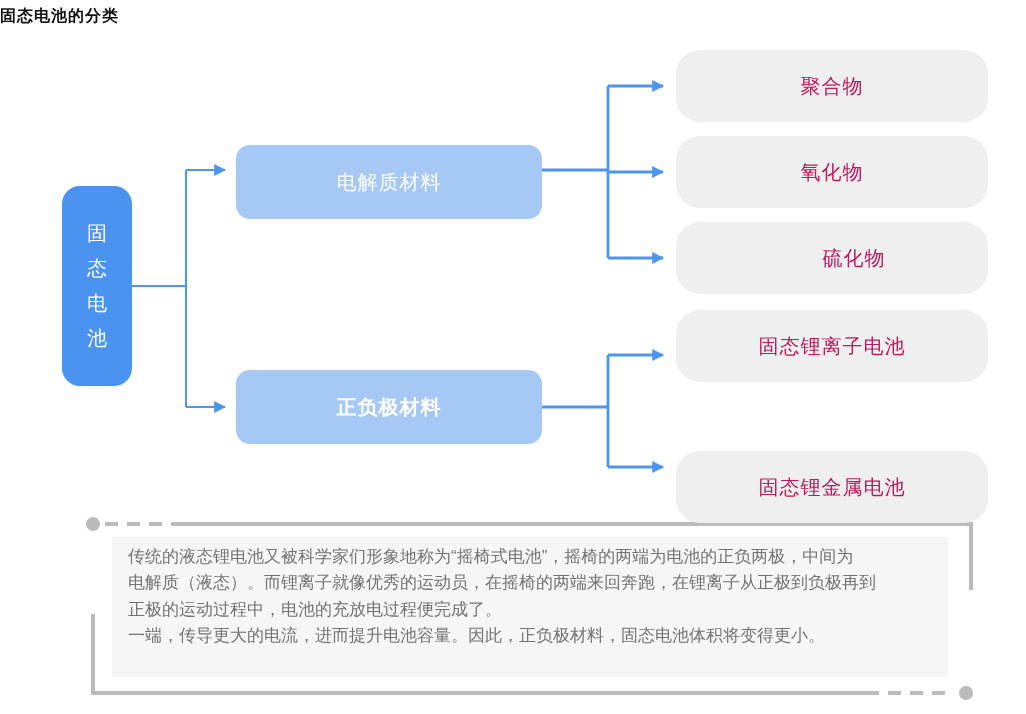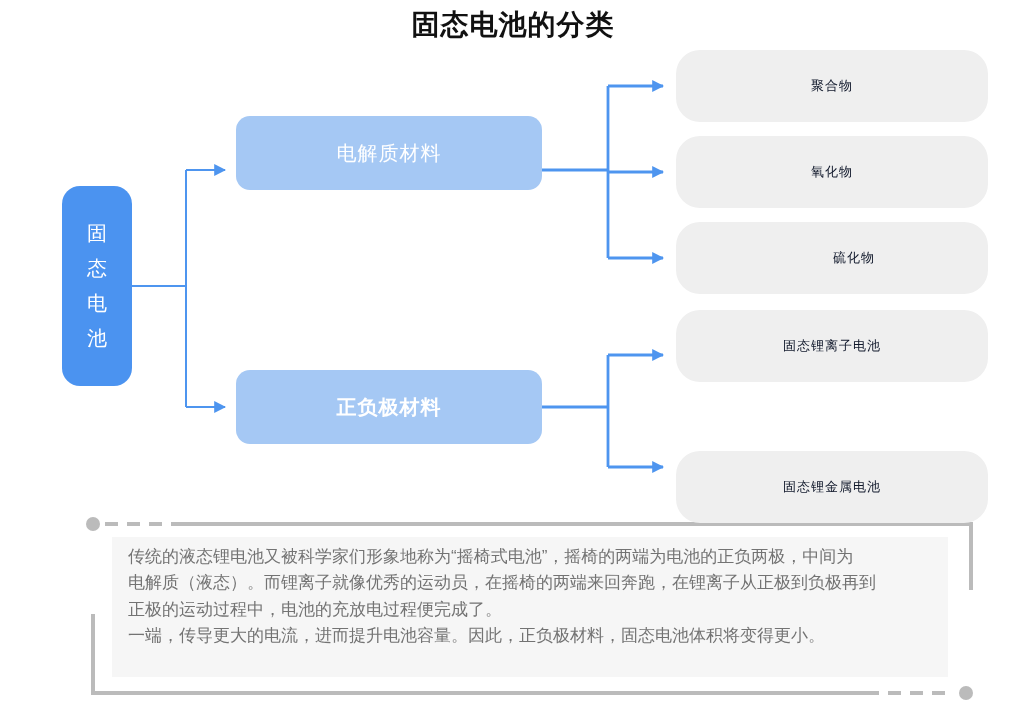--- a/index.html
+++ b/index.html
@@ -1,40 +1,40 @@
 <!DOCTYPE html>
 <html><head>
 <meta charset="utf-8">
 <style>
   html,body{margin:0;padding:0;background:#ffffff;}
   .canvas{
     position:relative;width:1026px;height:714px;background:#ffffff;overflow:hidden;
     font-family:"Liberation Sans","DejaVu Sans",sans-serif;
   }
   .title{
-    position:absolute;left:0;top:6px;width:100%;text-align:center;
-    font-size:28px;font-weight:700;color:#111111;letter-spacing:1px;
+    position:absolute;left:0;top:6px;width:100%;text-align:left;
+    font-size:16px;font-weight:700;color:#111111;letter-spacing:1px;
   }
   .node{position:absolute;display:flex;align-items:center;justify-content:center;box-sizing:border-box;}
   .root-node{
     left:62px;top:186px;width:70px;height:200px;border-radius:18px;
     background:var(--root-fill,#4B93F0);flex-direction:column;
     color:#ffffff;font-size:20px;font-weight:500;line-height:35px;
   }
   .branch-node{
     left:236px;width:306px;height:74px;border-radius:14px;
     background:var(--branch-fill,#A5C8F4);
     color:#ffffff;font-size:20px;font-weight:500;letter-spacing:1px;
   }
-  .branch-0{top:116px;}
+  .branch-0{top:145px;}
   .branch-1{top:370px;font-weight:bold;}
   .leaf-node{
     left:676px;width:312px;height:72px;border-radius:24px;
     background:var(--leaf-fill,#EFEFEF);
-    color:#0f172a;font-size:13px;letter-spacing:1px;
+    color:#be185d;font-size:20px;letter-spacing:1px;
   }
   .leaf-0{top:50px;}
   .leaf-1{top:136px;}
   .leaf-2{top:222px;padding-left:44px;}
   .leaf-3{top:310px;}
   .leaf-4{top:451px;}
   .overlay{position:absolute;left:0;top:0;width:1026px;height:714px;pointer-events:none;}
   .note-panel{
     position:absolute;left:112px;top:537px;width:836px;height:140px;
     background:var(--panel-fill,#F6F6F6);

